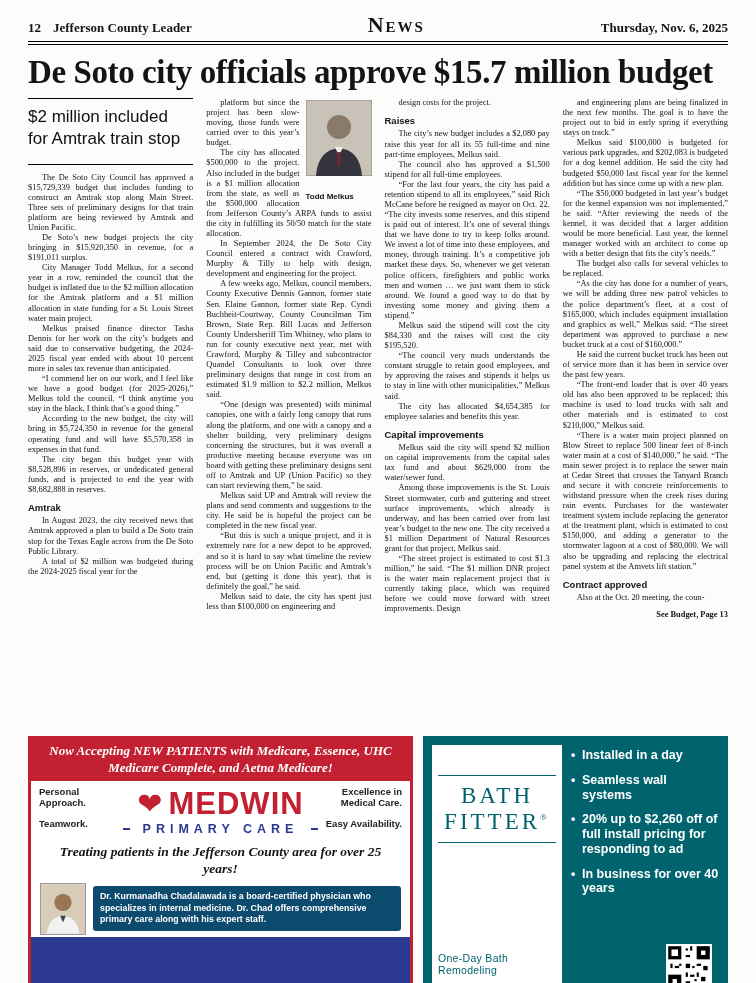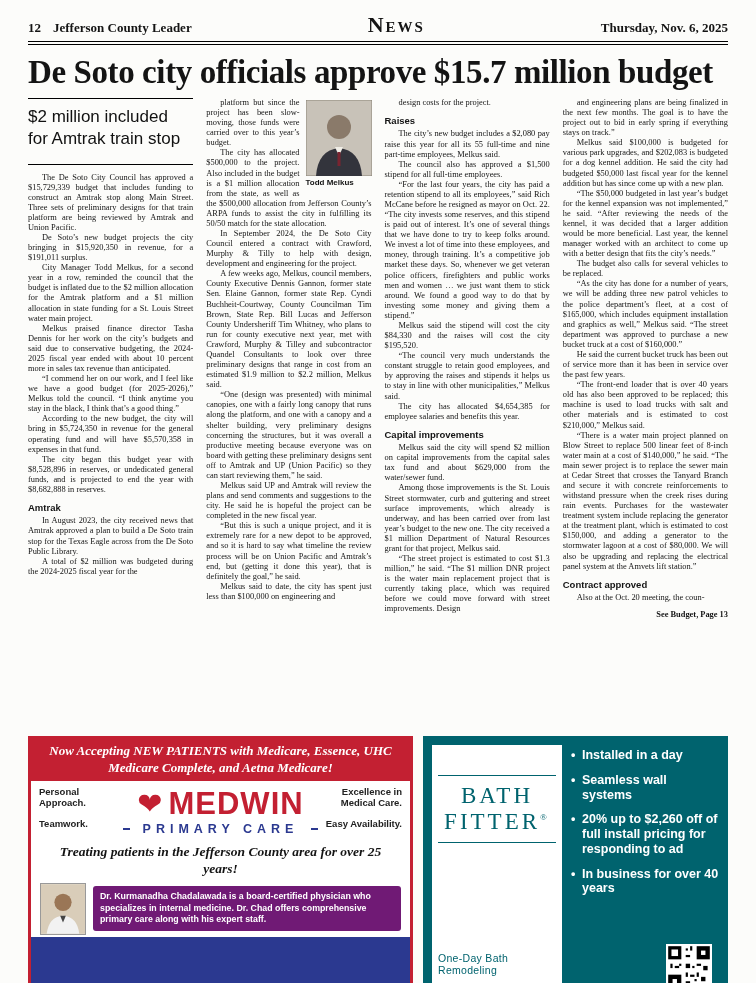--- a/index.html
+++ b/index.html
@@ -24,41 +24,41 @@
   .deck {
     border-top:1px solid #000; border-bottom:1px solid #000;
     font-family:"Liberation Sans", sans-serif; font-size:17px; line-height:1.28;
     padding:7px 2px 14px 0; margin-bottom:8px; text-align:left; color:#111;
   }
   .byline { font-weight:bold; margin-bottom:5px; }
   .subhead { font-family:"Liberation Sans", sans-serif; font-weight:bold; font-size:9.5px; margin:7px 0 3px; text-align:left; }
   .jump { text-align:right; font-weight:bold; margin-top:7px; }
   .photo-wrap { float:right; width:66px; margin:2px 0 3px 6px; }
   .photo { width:66px; height:76px; display:block; }
-  .photo-caption { font-family:"Liberation Sans", sans-serif; font-weight:bold; font-size:8px; padding-top:2px; text-align:left; }
+  .photo-caption { font-family:"Liberation Sans", sans-serif; font-weight:bold; font-size:8px; padding-top:16px; text-align:left; }
   
   .ads { display:flex; gap:10px; margin-top:10px; height:300px; }
   
   .medwin { width:385px; border:3px solid #c32032; background:#fff; display:flex; flex-direction:column; font-family:"Liberation Sans", sans-serif; }
   .mw-banner { background:#c32032; color:#fff; font-family:"Liberation Serif", serif; font-style:italic; font-weight:bold; font-size:13px; line-height:1.3; text-align:center; padding:4px 14px; }
   .mw-mid { display:flex; align-items:center; padding:5px 8px 0; }
   .mw-side { width:78px; font-size:9.5px; font-weight:bold; color:#222; }
   .mw-side div { margin-bottom:10px; }
   .mw-side.right { text-align:right; }
   .mw-logo { flex:1; text-align:center; }
   .mw-brand-row { display:flex; justify-content:center; align-items:center; gap:6px; }
   .heart { color:#c32032; font-size:30px; line-height:1; }
   .mw-brand { color:#c32032; font-weight:bold; font-size:31px; letter-spacing:1px; line-height:1; }
   .mw-subrow { display:flex; align-items:center; gap:13px; margin-top:3px; padding:0 6px; }
   .mw-subrow .line { flex:1; height:2px; background:#2b3990; }
   .mw-sub { color:#2b3990; font-weight:bold; font-size:12.5px; letter-spacing:5px; }
   .mw-tagline { text-align:center; font-family:"Liberation Serif", serif; font-style:italic; font-weight:bold; font-size:13.5px; line-height:1.25; margin:5px 26px 3px; }
   .mw-doc { display:flex; gap:7px; padding:2px 9px; align-items:center; }
   .doc-photo { width:46px; height:52px; flex:0 0 46px; border:1px solid #999; display:block; }
-  .doc-box { flex:1; background:#701a75; color:#fff; font-weight:bold; font-size:8.8px; line-height:1.3; padding:5px 7px; border-radius:3px; }
+  .doc-box { flex:1; background:#0c4a6e; color:#fff; font-weight:bold; font-size:8.8px; line-height:1.3; padding:5px 7px; border-radius:3px; }
   .mw-bottom { background:#2b3990; color:#fff; text-align:center; font-weight:bold; margin-top:auto; padding:3px 0 4px; }
   .mw-addr { font-size:15px; letter-spacing:0.3px;margin-top:40px; }
   .mw-phone { font-size:13px; }
   
   .bath { width:305px; background:#00636e; padding:9px; display:flex; flex-direction:column; position:relative; }
   .bf-main { flex:1; display:flex; gap:9px; }
   .bf-logo-box { background:#fff; width:130px; display:flex; flex-direction:column; align-items:center; padding:30px 6px 10px; }
   .bf-words { color:#00636e; text-align:center; letter-spacing:3px; border-top:1px solid #00636e; border-bottom:1px solid #00636e; padding:7px 2px; width:100%; }
   .bf-b1, .bf-b2 { font-size:23px; line-height:1.12; font-family:"Liberation Serif", serif; }
   .bf-reg { font-size:9px; vertical-align:super; }

